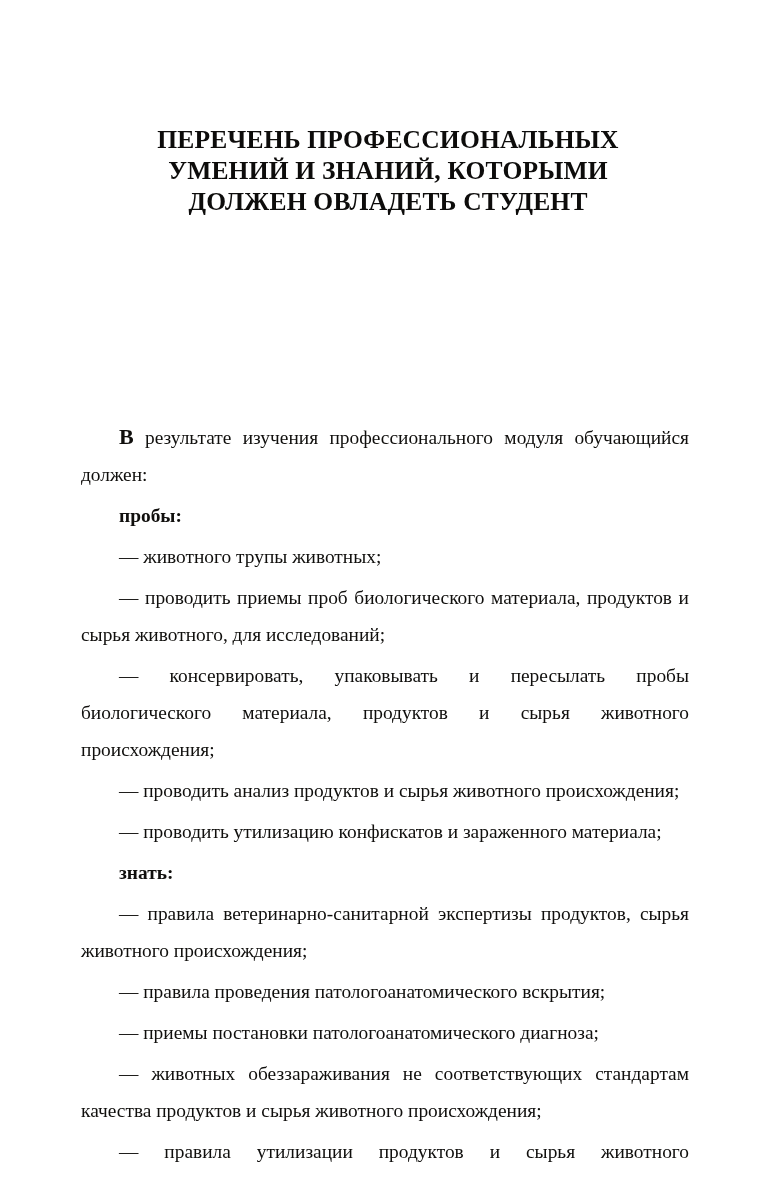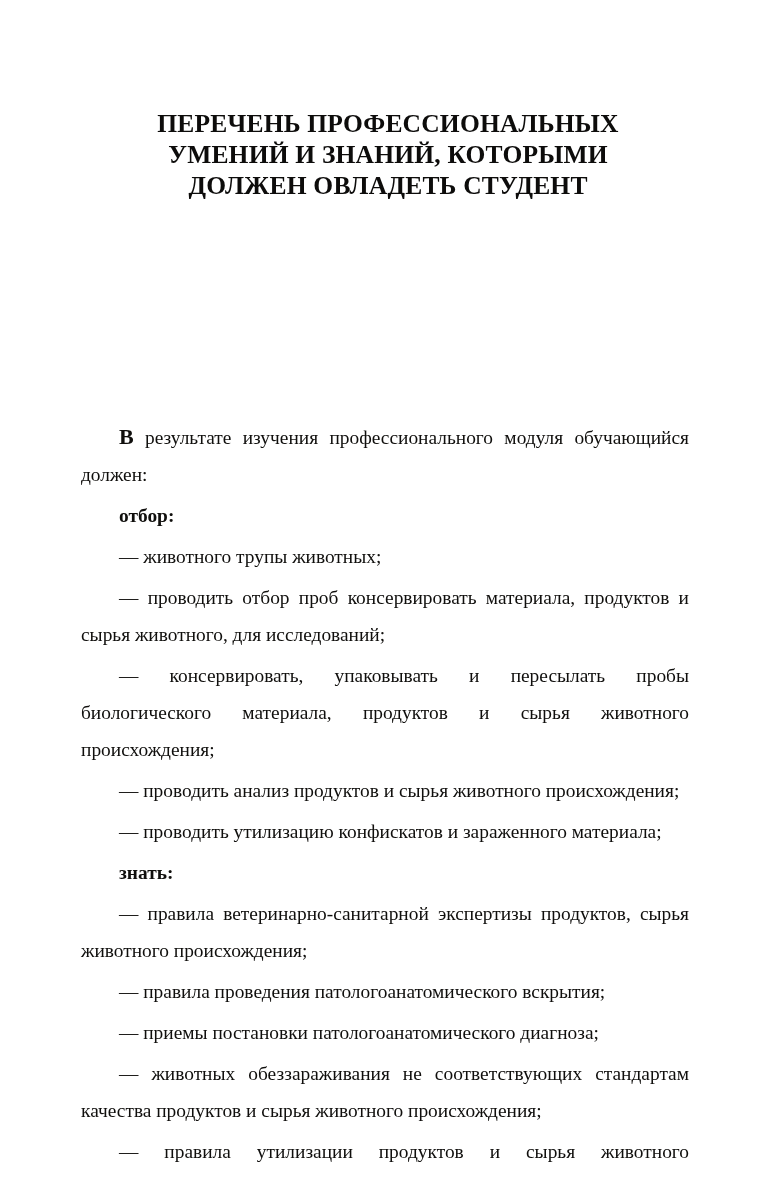--- a/index.html
+++ b/index.html
@@ -29,21 +29,21 @@
     top: 108px;
     width: 614px;
   }
   .doc-title {
     font-family: "Liberation Serif", "DejaVu Serif", serif;
     font-weight: bold;
     font-size: 25.5px;
     line-height: 31px;
     letter-spacing: 0.2px;
     text-align: center;
-    margin: 0;
+    margin: 16px;
     padding: 0 0 0 8px;
     color: #0d0c0b;
   }
   .doc-title .tline {
     display: block;
     white-space: nowrap;
   }
   .body-block {
     position: absolute;
     left: 77px;
@@ -82,23 +82,23 @@
       <span class="tline">ПЕРЕЧЕНЬ ПРОФЕССИОНАЛЬНЫХ</span>
       <span class="tline">УМЕНИЙ И ЗНАНИЙ, КОТОРЫМИ</span>
       <span class="tline">ДОЛЖЕН ОВЛАДЕТЬ СТУДЕНТ</span>
     </h1>
   </div>
 
   <div class="body-block">
 
     <p class="indent"><span class="dropcap">В</span><span> результате изучения профессионального мо­дуля обучающийся должен:</span></p>
 
-    <p class="indent label">отбор:</p>
+    <p class="indent label">пробы:</p>
     <p class="dash-item">— животного трупы животных;</p>
-    <p class="dash-item">— проводить отбор проб консервировать материала, про­дуктов и сырья животного, для исследований;</p>
+    <p class="dash-item">— проводить приемы проб биологического материала, про­дуктов и сырья животного, для исследований;</p>
     <p class="dash-item">— консервировать, упаковывать и пересылать пробы биологического материала, продуктов и сырья животного происхождения;</p>
     <p class="dash-item">— проводить анализ продуктов и сырья животного про­исхождения;</p>
     <p class="dash-item">— проводить утилизацию конфискатов и зараженного материала;</p>
 
     <p class="indent label">знать:</p>
     <p class="dash-item">— правила ветеринарно-санитарной экспертизы про­дуктов, сырья животного происхождения;</p>
     <p class="dash-item">— правила проведения патологоанатомического вскры­тия;</p>
     <p class="dash-item">— приемы постановки патологоанатомического диаг­ноза;</p>
     <p class="dash-item">— животных обеззараживания не соответствующих стандартам качества продуктов и сырья животного проис­хождения;</p>
     <p class="dash-item">— правила утилизации продуктов и сырья животного происхождения.</p>

